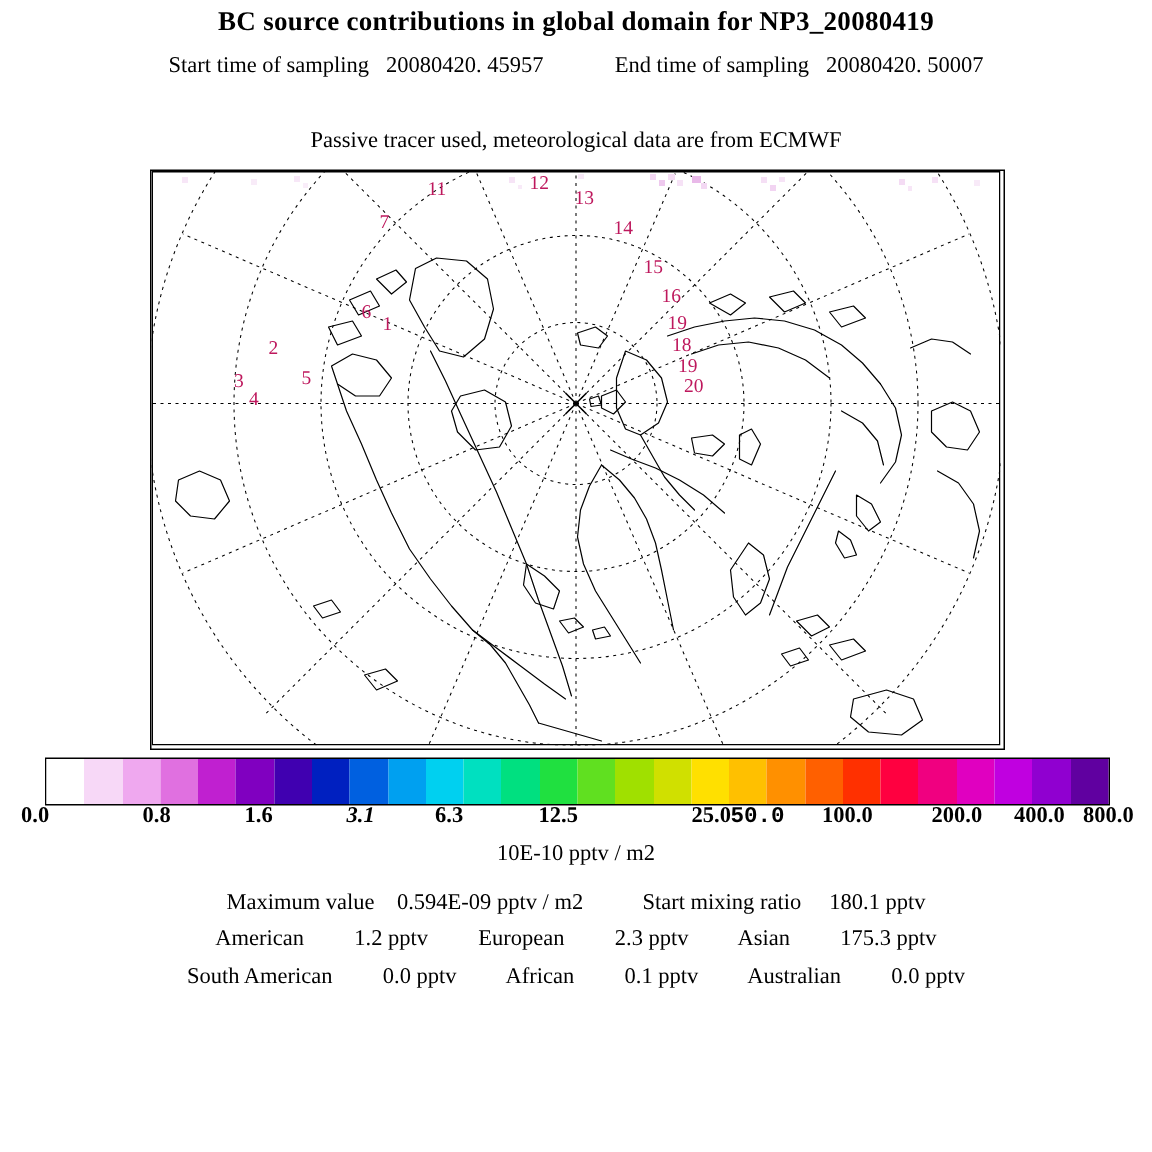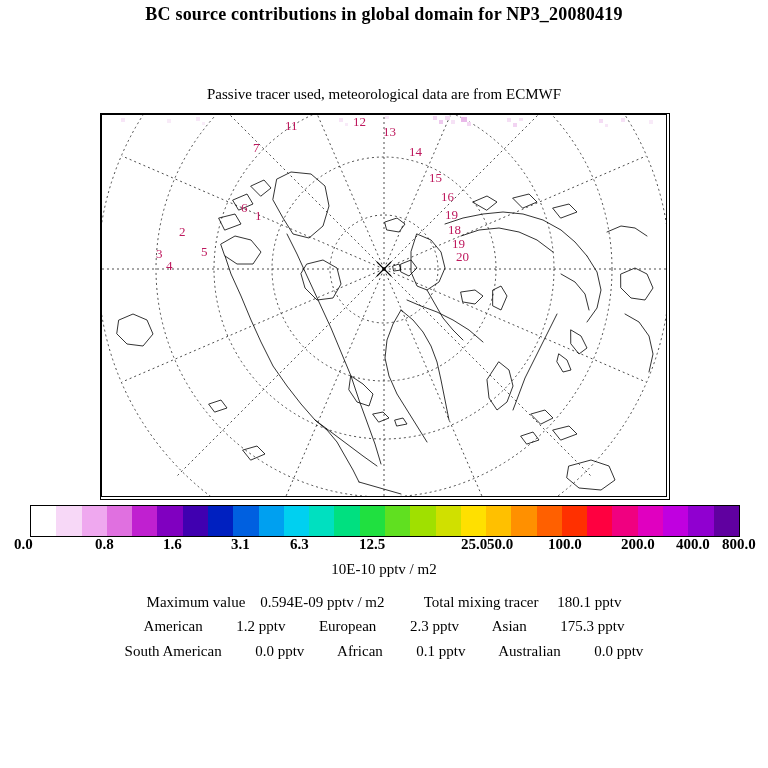--- a/index.html
+++ b/index.html
@@ -69,20 +69,29 @@
   .foot3{top:643px;}
   .f-gap{display:inline-block;width:26px;}
 </style>
 </head>
 <body>
 
 <div id="page">
 
   <div class="title">BC  source contributions in global domain for NP3_20080419</div>
 
+  <div class="hdr-row hdr1">
+    <span>Start time of sampling</span>
+    <span>&nbsp;</span>
+    <span>20080420. 45957</span>
+    <span class="gap-lg"></span>
+    <span>End time of sampling</span>
+    <span>&nbsp;</span>
+    <span>20080420. 50007</span>
+  </div>
 
 
   <div class="hdr-row hdr3">Passive tracer used, meteorological data are from ECMWF</div>
 
   <div class="map-panel">
     <svg class="map-svg" width="566" height="383" viewBox="0 0 566 383">
       <defs>
         <clipPath id="panelclip">
             <rect x="0" y="0" width="566" height="383"></rect>
           </clipPath>
@@ -269,39 +278,39 @@
       <div style="background: rgb(224, 0, 192);"></div>
       <div style="background: rgb(192, 0, 224);"></div>
       <div style="background: rgb(144, 0, 208);"></div>
       <div style="background: rgb(96, 0, 160);"></div>
     </div>
 
   <div class="cbar-labels">
     <span style="left:14px;">0.0</span>
     <span style="left:95px;">0.8</span>
     <span style="left:163px;">1.6</span>
-    <span style="left:231px;">3.1</span>
+    <span style="left:231px;font-style:italic;">3.1</span>
     <span style="left:290px;">6.3</span>
     <span style="left:349px;margin-left:10px;">12.5</span>
     <span style="left:418px;margin-left:43px;">25.0</span>
-    <span style="left:487px;">50.0</span>
+    <span style="left:487px;font-family:Liberation Mono, monospace;">50.0</span>
     <span style="left:548px;">100.0</span>
     <span style="left:621px;">200.0</span>
     <span style="left:676px;">400.0</span>
     <span style="left:722px;">800.0</span>
   </div>
 
   <div class="cbar-unit">10E-10 pptv / m2</div>
 
   <div class="foot foot1">
     <span>Maximum value</span>
     <span>&nbsp;&nbsp;</span>
     <span>0.594E-09 pptv / m2</span>
     <span class="gap-md"></span>
-    <span>Total mixing tracer</span>
+    <span>Start mixing ratio</span>
     <span>&nbsp;&nbsp;&nbsp;</span>
     <span>180.1 pptv</span>
   </div>
 
   <div class="foot foot2">
     <span>American</span>
     <span class="f-gap"></span>
     <span>1.2 pptv</span>
     <span class="f-gap"></span>
     <span>European</span>

